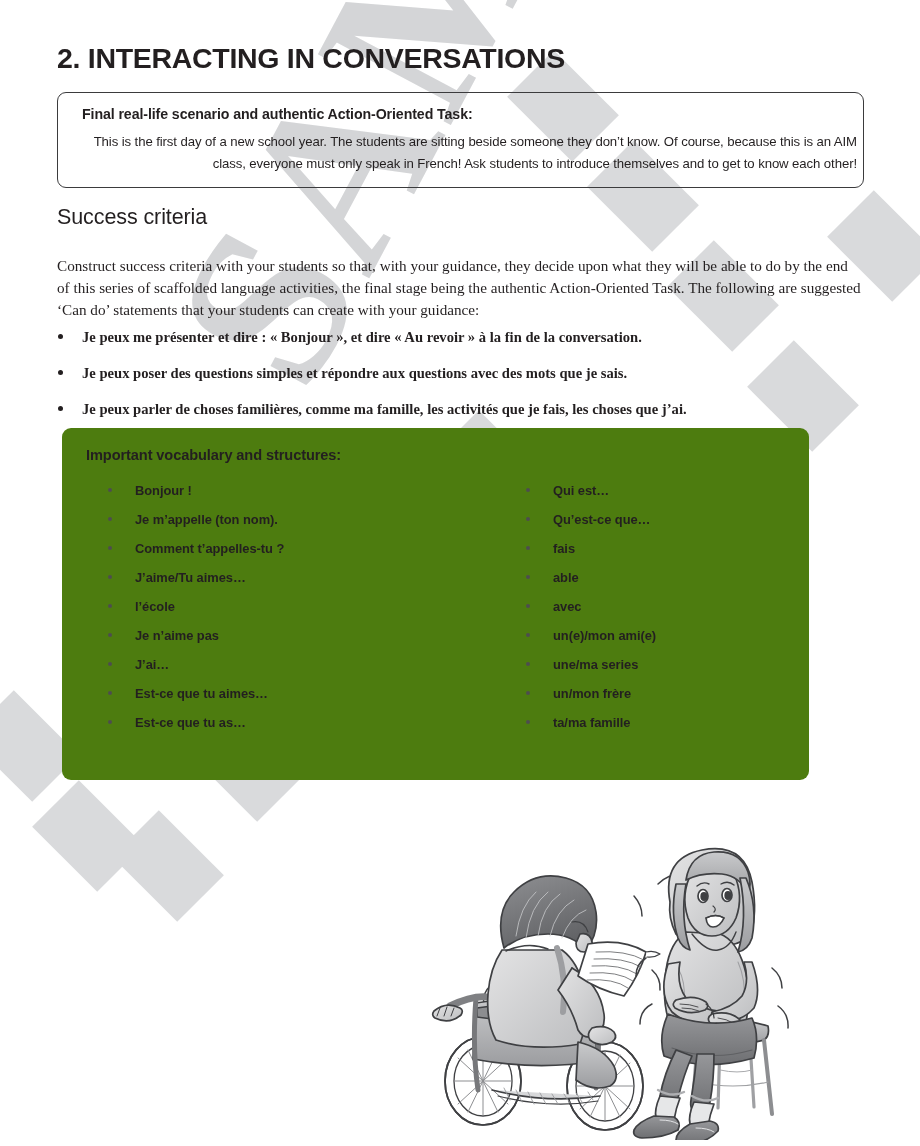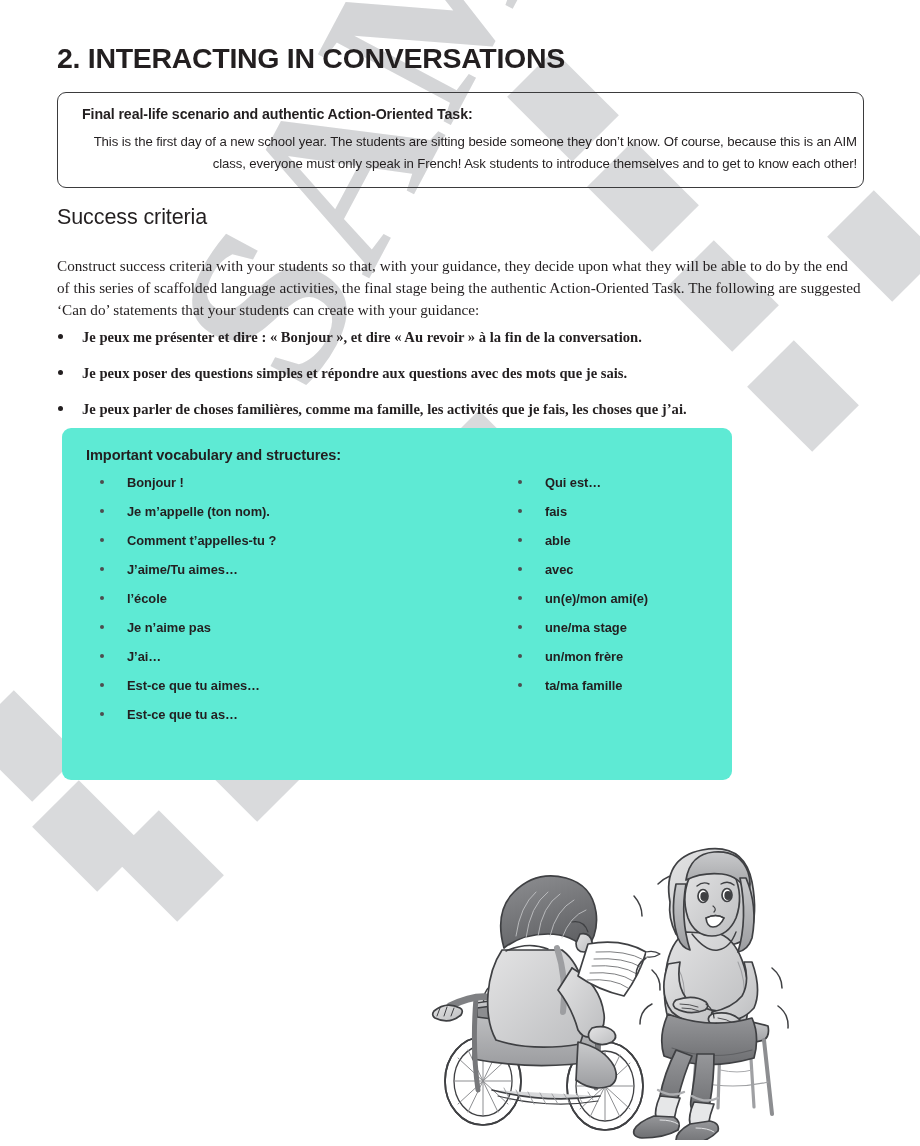--- a/index.html
+++ b/index.html
@@ -146,38 +146,38 @@
     height: 5px;
     border-radius: 50%;
     background: #231f20;
   }
 
   
   .vocab-box {
     position: absolute;
     left: 62px;
     top: 428px;
-    width: 670px;
+    width: 747px;
     height: 352px;
-    background: #5eead4;
+    background: #4d7c0f;
     border-radius: 9px;
   }
   .vocab-heading {
     position: absolute;
     left: 24px;
     top: 19px;
     font-size: 14.6px;
     font-weight: bold;
     color: #231f20;
     letter-spacing: -0.1px;
   }
   .vocab-col {
     position: absolute;
     top: 47px;
-    margin: 0;
+    margin: 8px;
     padding: 0;
     list-style: none;
   }
   .vocab-col.left { left: 38px; width: 360px; }
   .vocab-col.right { left: 456px; width: 330px; }
   .vocab-col li {
     position: relative;
     padding-left: 27px;
     font-size: 12.9px;
     font-weight: bold;
@@ -264,25 +264,26 @@
         <li><span class="bullet-dot"></span><span>J’aime/Tu aimes…</span></li>
         <li><span class="bullet-dot"></span><span>l’école</span></li>
         <li><span class="bullet-dot"></span><span>Je n’aime pas</span></li>
         <li><span class="bullet-dot"></span><span>J’ai…</span></li>
         <li><span class="bullet-dot"></span><span>Est-ce que tu aimes…</span></li>
         <li><span class="bullet-dot"></span><span>Est-ce que tu as…</span></li>
       </ul>
 
       <ul class="vocab-col right">
         <li><span class="bullet-dot"></span><span>Qui est…</span></li>
+        <li><span class="bullet-dot"></span><span>Qu’est-ce que…</span></li>
         <li><span class="bullet-dot"></span><span>fais</span></li>
         <li><span class="bullet-dot"></span><span>able</span></li>
         <li><span class="bullet-dot"></span><span>avec</span></li>
         <li><span class="bullet-dot"></span><span>un(e)/mon ami(e)</span></li>
-        <li><span class="bullet-dot"></span><span>une/ma stage</span></li>
+        <li><span class="bullet-dot"></span><span>une/ma series</span></li>
         <li><span class="bullet-dot"></span><span>un/mon frère</span></li>
         <li><span class="bullet-dot"></span><span>ta/ma famille</span></li>
       </ul>
     </div>
 
     <div class="illustration">
       <svg width="400" height="302" viewBox="0 0 400 302" xmlns="http://www.w3.org/2000/svg">
         <defs>
           <linearGradient id="gLight" x1="0" y1="0" x2="1" y2="1">
             <stop offset="0%" stop-color="#e3e3e4"></stop>

